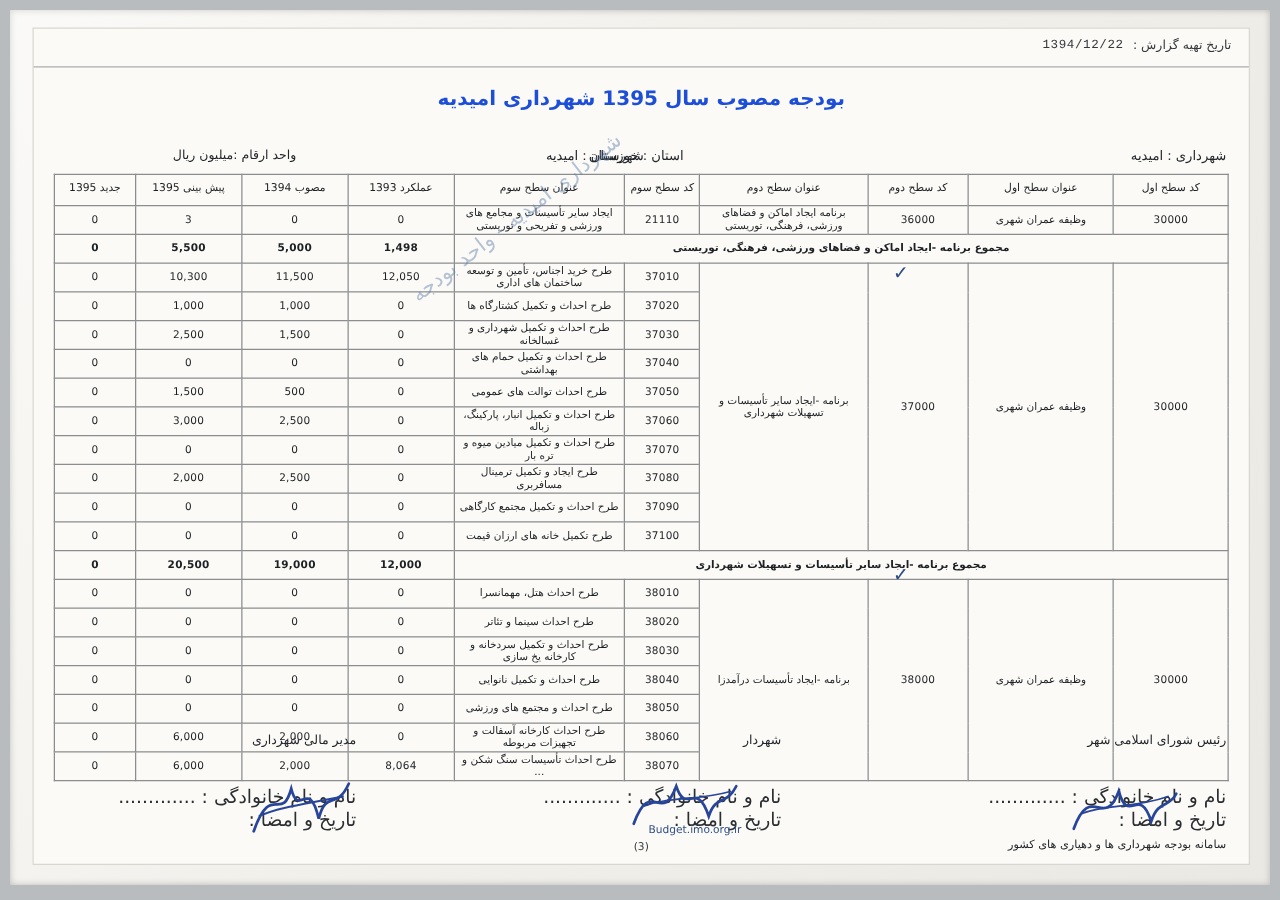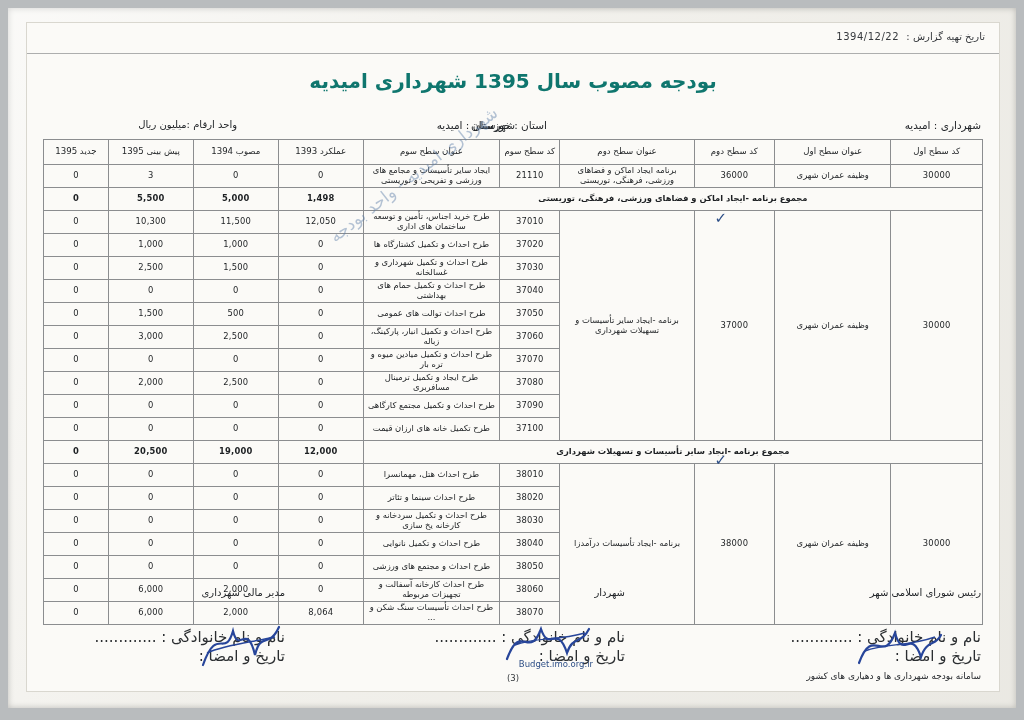--- a/index.html
+++ b/index.html
@@ -26,24 +26,24 @@
     border:1px solid #d9d7cf;
   }
   .hdrline{
     position:absolute;top:30px;left:0;right:0;height:1px;background:#6d6f72;opacity:.55;
   }
   .topbar{
     position:absolute;top:6px;left:14px;right:14px;height:22px;
     font-size:10px;color:#35383c;
   }
   .topbar .right{position:absolute;right:0;top:2px;direction:rtl;}
-  .topbar .date{position:absolute;right:86px;top:2px;letter-spacing:.5px;}
+  .topbar .date{position:absolute;right:86px;top:2px;letter-spacing:.5px;font-family:Liberation Mono, monospace;}
   .title{
     position:absolute;top:46px;left:0;right:0;text-align:center;
-    font-size:20px;color:#0f766e;direction:rtl;font-weight:bold;
+    font-size:16px;color:#1d4ed8;direction:rtl;font-weight:bold;
   }
   .subtitle{
     position:absolute;top:78px;left:0;right:0;text-align:center;
     font-size:12px;color:#23262a;direction:rtl;
   }
   .meta{
     position:absolute;top:96px;left:14px;right:14px;height:18px;font-size:10.5px;color:#23262a;
   }
   .meta .m1{position:absolute;right:4px;}
   .meta .m2{position:absolute;right:470px;}

